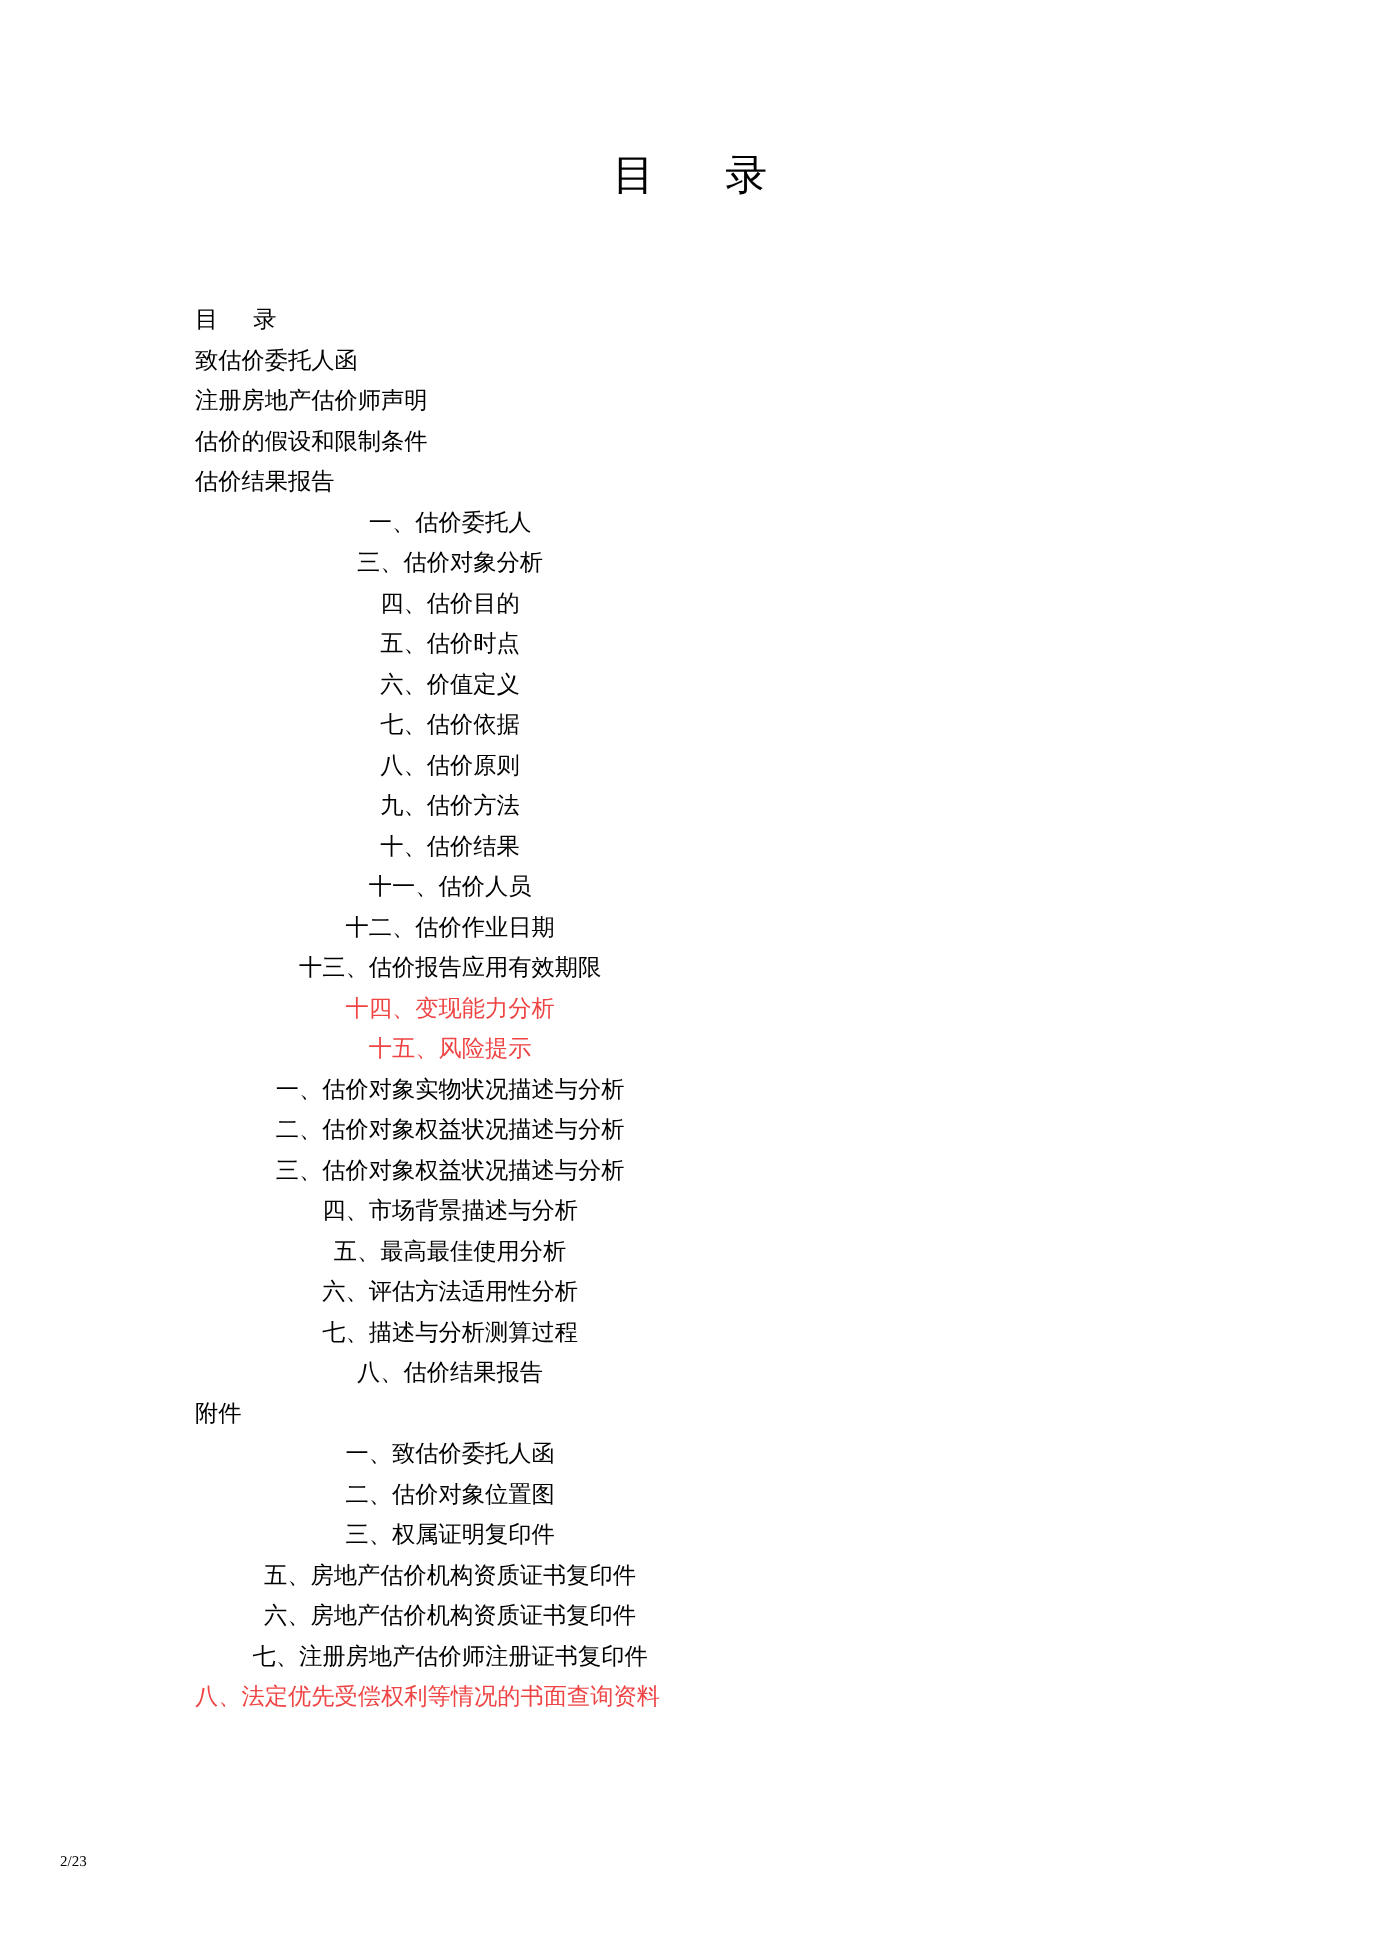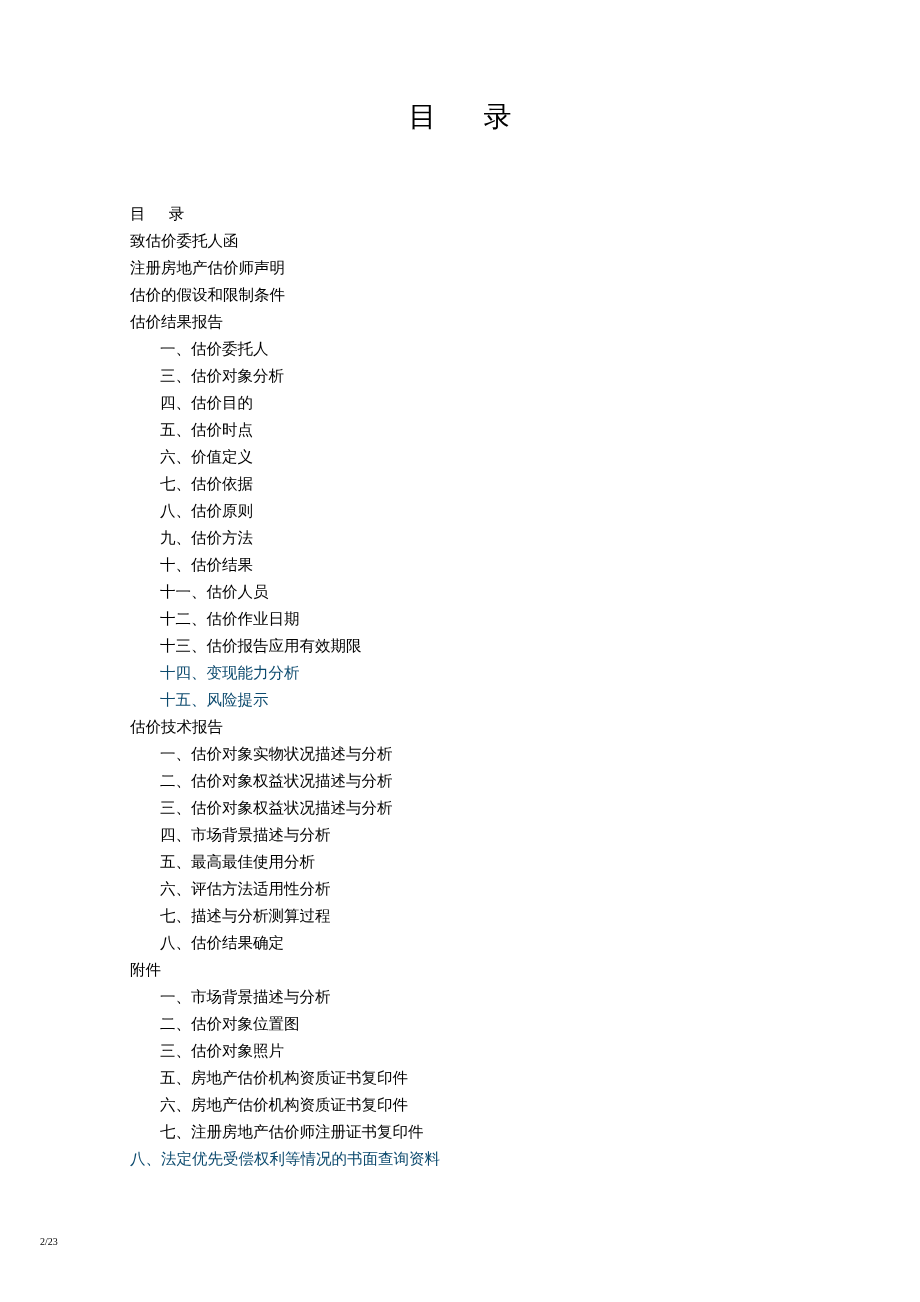--- a/index.html
+++ b/index.html
@@ -27,24 +27,25 @@
       position: absolute;
       left: 130px;
       top: 200px;
       font-size: 15.5px;
       line-height: 27px;
     }
     .toc-item {
       white-space: pre;
     }
     .toc-item.red {
-      color: #0c4a6e;
+      color: #ef4444;
     }
     .toc-sub {
       padding-left: 30px;
+      text-align: center;
     }
     .page-number {
       position: absolute;
       bottom: 55px;
       left: 0;
       width: 100%;
       text-align: left;
       font-size: 10px;
       margin-left: 40px;
     }
@@ -67,32 +68,31 @@
     <div class="toc-item toc-sub">六、价值定义</div>
     <div class="toc-item toc-sub">七、估价依据</div>
     <div class="toc-item toc-sub">八、估价原则</div>
     <div class="toc-item toc-sub">九、估价方法</div>
     <div class="toc-item toc-sub">十、估价结果</div>
     <div class="toc-item toc-sub">十一、估价人员</div>
     <div class="toc-item toc-sub">十二、估价作业日期</div>
     <div class="toc-item toc-sub">十三、估价报告应用有效期限</div>
     <div class="toc-item red toc-sub">十四、变现能力分析</div>
     <div class="toc-item red toc-sub">十五、风险提示</div>
-    <div class="toc-item">估价技术报告</div>
     <div class="toc-item toc-sub">一、估价对象实物状况描述与分析</div>
     <div class="toc-item toc-sub">二、估价对象权益状况描述与分析</div>
     <div class="toc-item toc-sub">三、估价对象权益状况描述与分析</div>
     <div class="toc-item toc-sub">四、市场背景描述与分析</div>
     <div class="toc-item toc-sub">五、最高最佳使用分析</div>
     <div class="toc-item toc-sub">六、评估方法适用性分析</div>
     <div class="toc-item toc-sub">七、描述与分析测算过程</div>
-    <div class="toc-item toc-sub">八、估价结果确定</div>
+    <div class="toc-item toc-sub">八、估价结果报告</div>
     <div class="toc-item">附件</div>
-    <div class="toc-item toc-sub">一、市场背景描述与分析</div>
+    <div class="toc-item toc-sub">一、致估价委托人函</div>
     <div class="toc-item toc-sub">二、估价对象位置图</div>
-    <div class="toc-item toc-sub">三、估价对象照片</div>
+    <div class="toc-item toc-sub">三、权属证明复印件</div>
     <div class="toc-item toc-sub">五、房地产估价机构资质证书复印件</div>
     <div class="toc-item toc-sub">六、房地产估价机构资质证书复印件</div>
     <div class="toc-item toc-sub">七、注册房地产估价师注册证书复印件</div>
     <div class="toc-item red">八、法定优先受偿权利等情况的书面查询资料</div>
   </div>
 
 <div class="page-number">2/23</div>
 
 </body></html>

